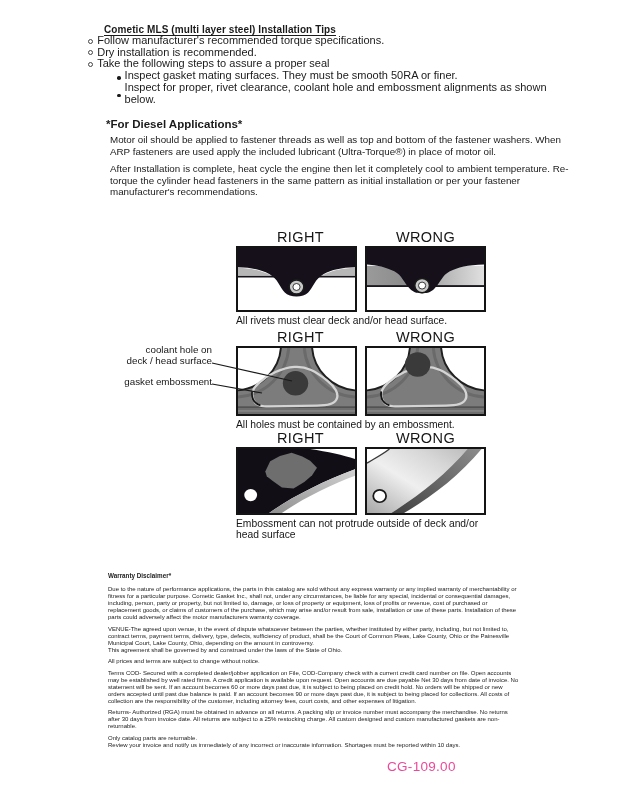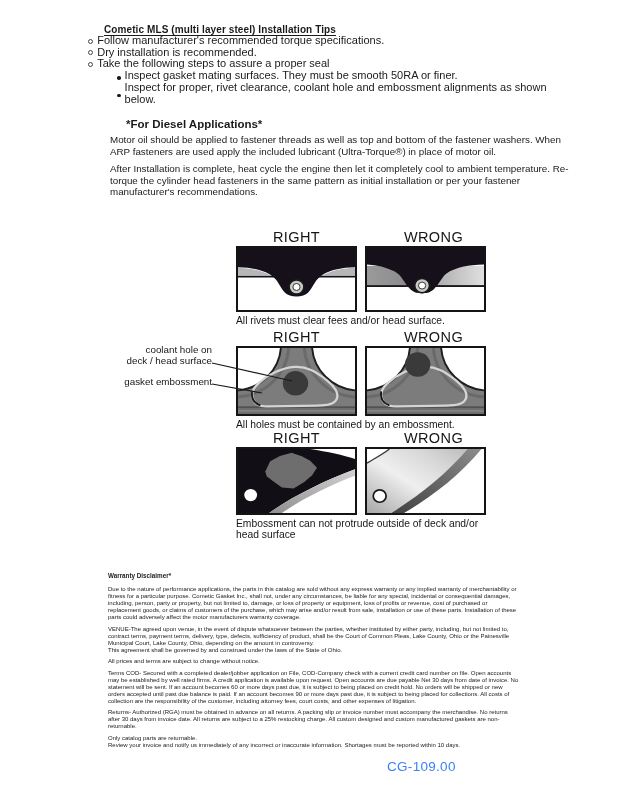--- a/index.html
+++ b/index.html
@@ -15,42 +15,42 @@
   }
 
   .bullets { left:88px; top:35px; width:470px; font-size:11px; line-height:11.7px; }
   .b1 { display:flex; }
   .b1::before { content:""; flex:0 0 auto; width:3.2px; height:3.2px; border:1px solid #444;
     border-radius:50%; margin:3.6px 4px 0 0; }
   .b2 { display:flex; margin-left:29px;align-items:center; }
   .b2::before { content:""; flex:0 0 auto; width:3.6px; height:3.6px; background:#1a1a1a;
     border-radius:50%; margin:3.6px 4px 0 0; }
 
-  .diesel-head { left:126px; top:118px; font-size:11.5px; font-weight:bold; }
+  .diesel-head { left:106px; top:118px; font-size:11.5px; font-weight:bold; }
   .para { left:110px; width:465px; font-size:9.8px; line-height:11.5px; }
 
   .fig { position:absolute; }
-  .fig-labels { display:flex; gap:16px; margin-bottom:1px; }
+  .fig-labels { display:flex; gap:4px; margin-bottom:1px;justify-content:flex-end; }
   .fig-labels span { width:121px; text-align:center; font-size:14.5px; letter-spacing:0.4px; color:#161616; }
   .fig-boxes { display:flex; gap:8px; }
   .diagram { border:2px solid #141414; background:#fff; font-size:0; }
   .diagram svg { display:block; }
   .fig-caption { margin-top:3px; font-size:10.3px; color:#161616; }
   .cap-wrap { width:245px; line-height:11px; }
 
   .fig2-labels { left:104px; top:345px; width:108px; text-align:right;
     font-size:9.8px; line-height:10.5px; color:#161616; }
   .fig2-labels .lbl2 { margin-top:11px; }
 
   .warranty { left:108px; top:572px; width:411px; font-size:6px; line-height:7px; color:#222222; }
   .warranty h4 { margin:0 0 7px 0; font-size:6.3px; }
   .warranty p { margin:0 0 4.5px 0; }
   .warranty p.tight { margin:0; }
 
-  .footer-code { left:387px; top:759px; font-size:13.5px; letter-spacing:0.3px; color:#3b82f6; }
+  .footer-code { left:387px; top:759px; font-size:13.5px; letter-spacing:0.3px; color:#ec4899; }
 </style>
 </head>
 <body>
 
 <div class="page">
 
   <div class="abs title">Cometic MLS (multi layer steel) Installation Tips</div>
 
   <div class="abs bullets">
     <div class="b1">
@@ -104,21 +104,21 @@
           <rect width="120" height="66" fill="#ffffff"></rect>
           <rect x="0" y="19" width="120" height="20.5" fill="url(#g1w)"></rect>
           <rect x="0" y="39.5" width="120" height="2" fill="#161219"></rect>
           <rect x="0" y="41.5" width="120" height="24.5" fill="#ffffff"></rect>
           <path d="M0,0 H120 V17.5 C103,18 93,20.5 85,24.8 C77,29 75,37.5 69,43.5 C65.5,47 63,48.2 56.5,48.2 C50,48.2 47.5,47 44,43.5 C38,37.5 36,29 28,24.8 C20,20.5 10,18 0,17.5 Z" fill="#15101a"></path>
           <circle cx="56.5" cy="40" r="7.6" fill="#c9c9c9" stroke="#1a1a1a" stroke-width="1.7"></circle>
           <circle cx="56.5" cy="40" r="3.7" fill="#ffffff" stroke="#1a1a1a" stroke-width="0.9"></circle>
         </svg>
       </div>
     </div>
-    <div class="fig-caption">All rivets must clear fees and/or head surface.</div>
+    <div class="fig-caption">All rivets must clear deck and/or head surface.</div>
   </div>
 
   <div class="fig" style="left:236px; top:329px;">
     <div class="fig-labels">
       <span>RIGHT</span>
       <span>WRONG</span>
     </div>
     <div class="fig-boxes">
       <div class="diagram">
         <svg width="117" height="66" viewBox="0 0 120 70" preserveAspectRatio="none">

